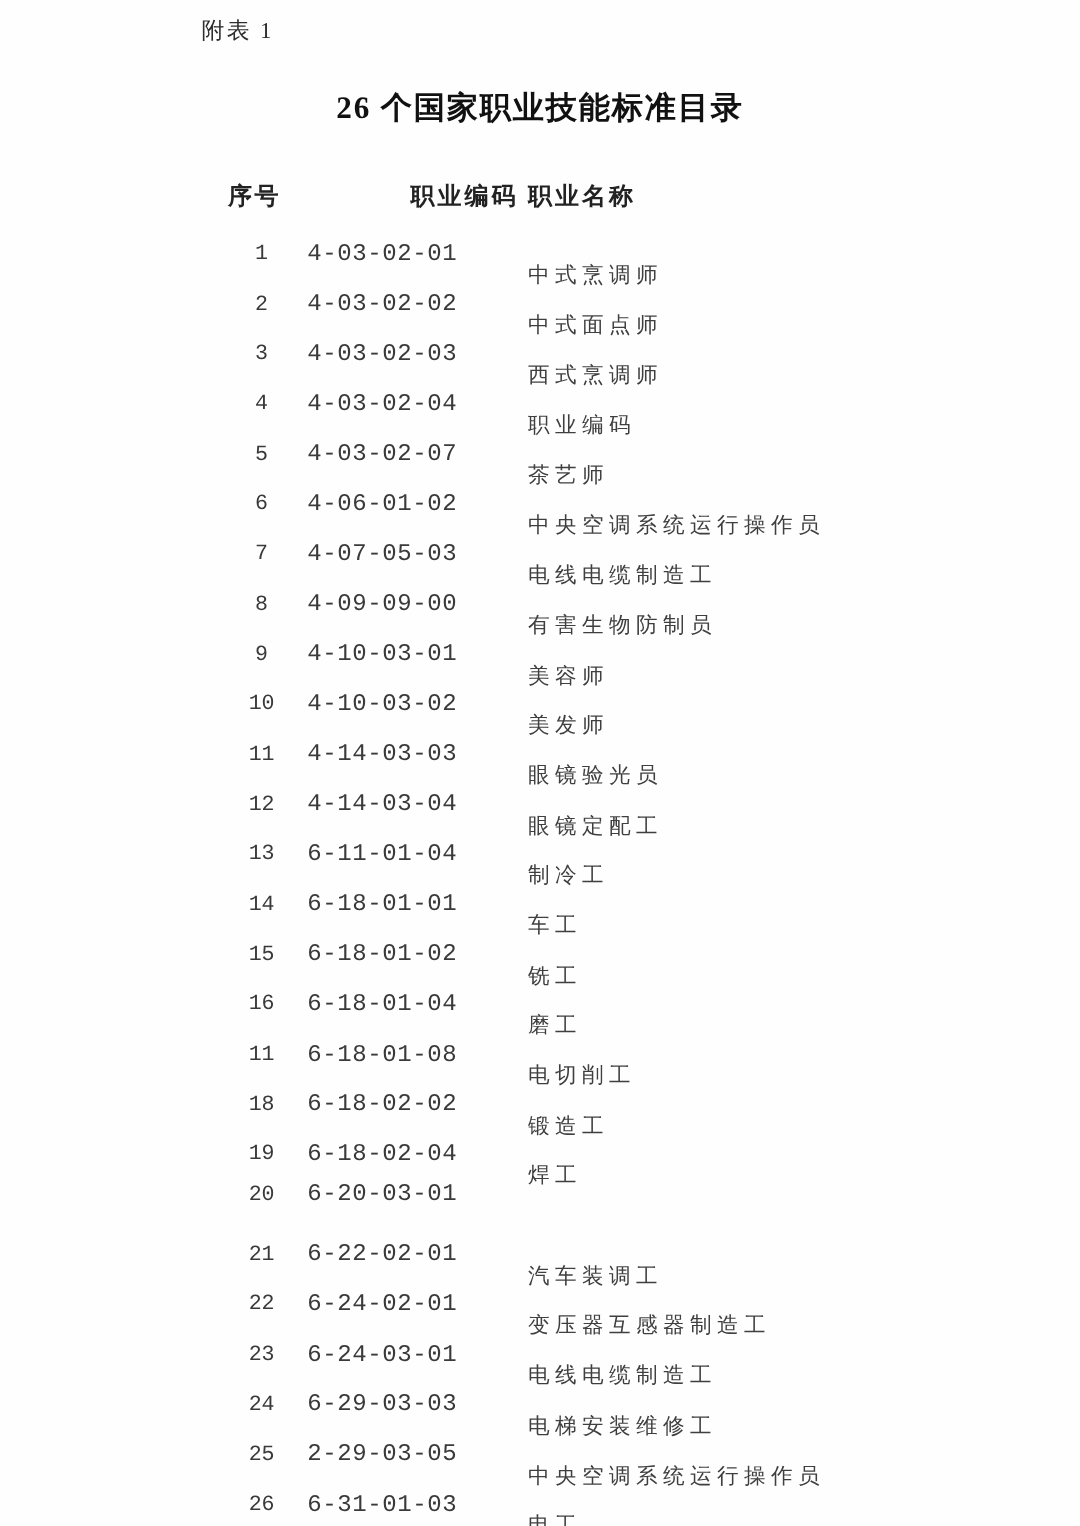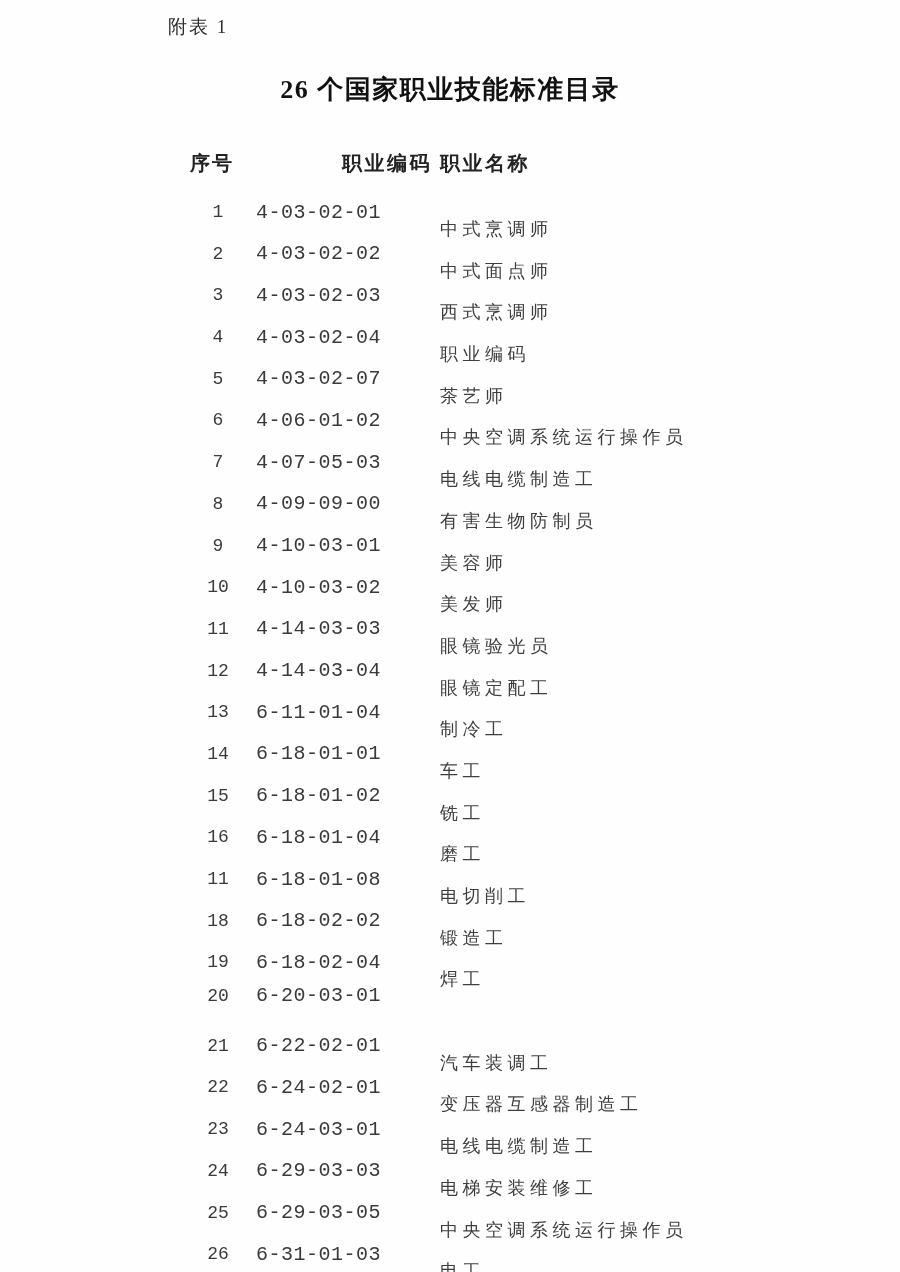--- a/index.html
+++ b/index.html
@@ -230,21 +230,21 @@
   </div>
 
   <div class="trow">
     <span class="col-no">24</span>
     <span class="col-code">6-29-03-03</span>
     <span class="col-name">电梯安装维修工</span>
   </div>
 
   <div class="trow">
     <span class="col-no">25</span>
-    <span class="col-code">6-29-03-05</span>
+    <span class="col-code">2-29-03-05</span>
     <span class="col-name">中央空调系统运行操作员</span>
   </div>
 
   <div class="trow">
     <span class="col-no">26</span>
     <span class="col-code">6-31-01-03</span>
     <span class="col-name">电工</span>
   </div>
 </div>
   </div>

